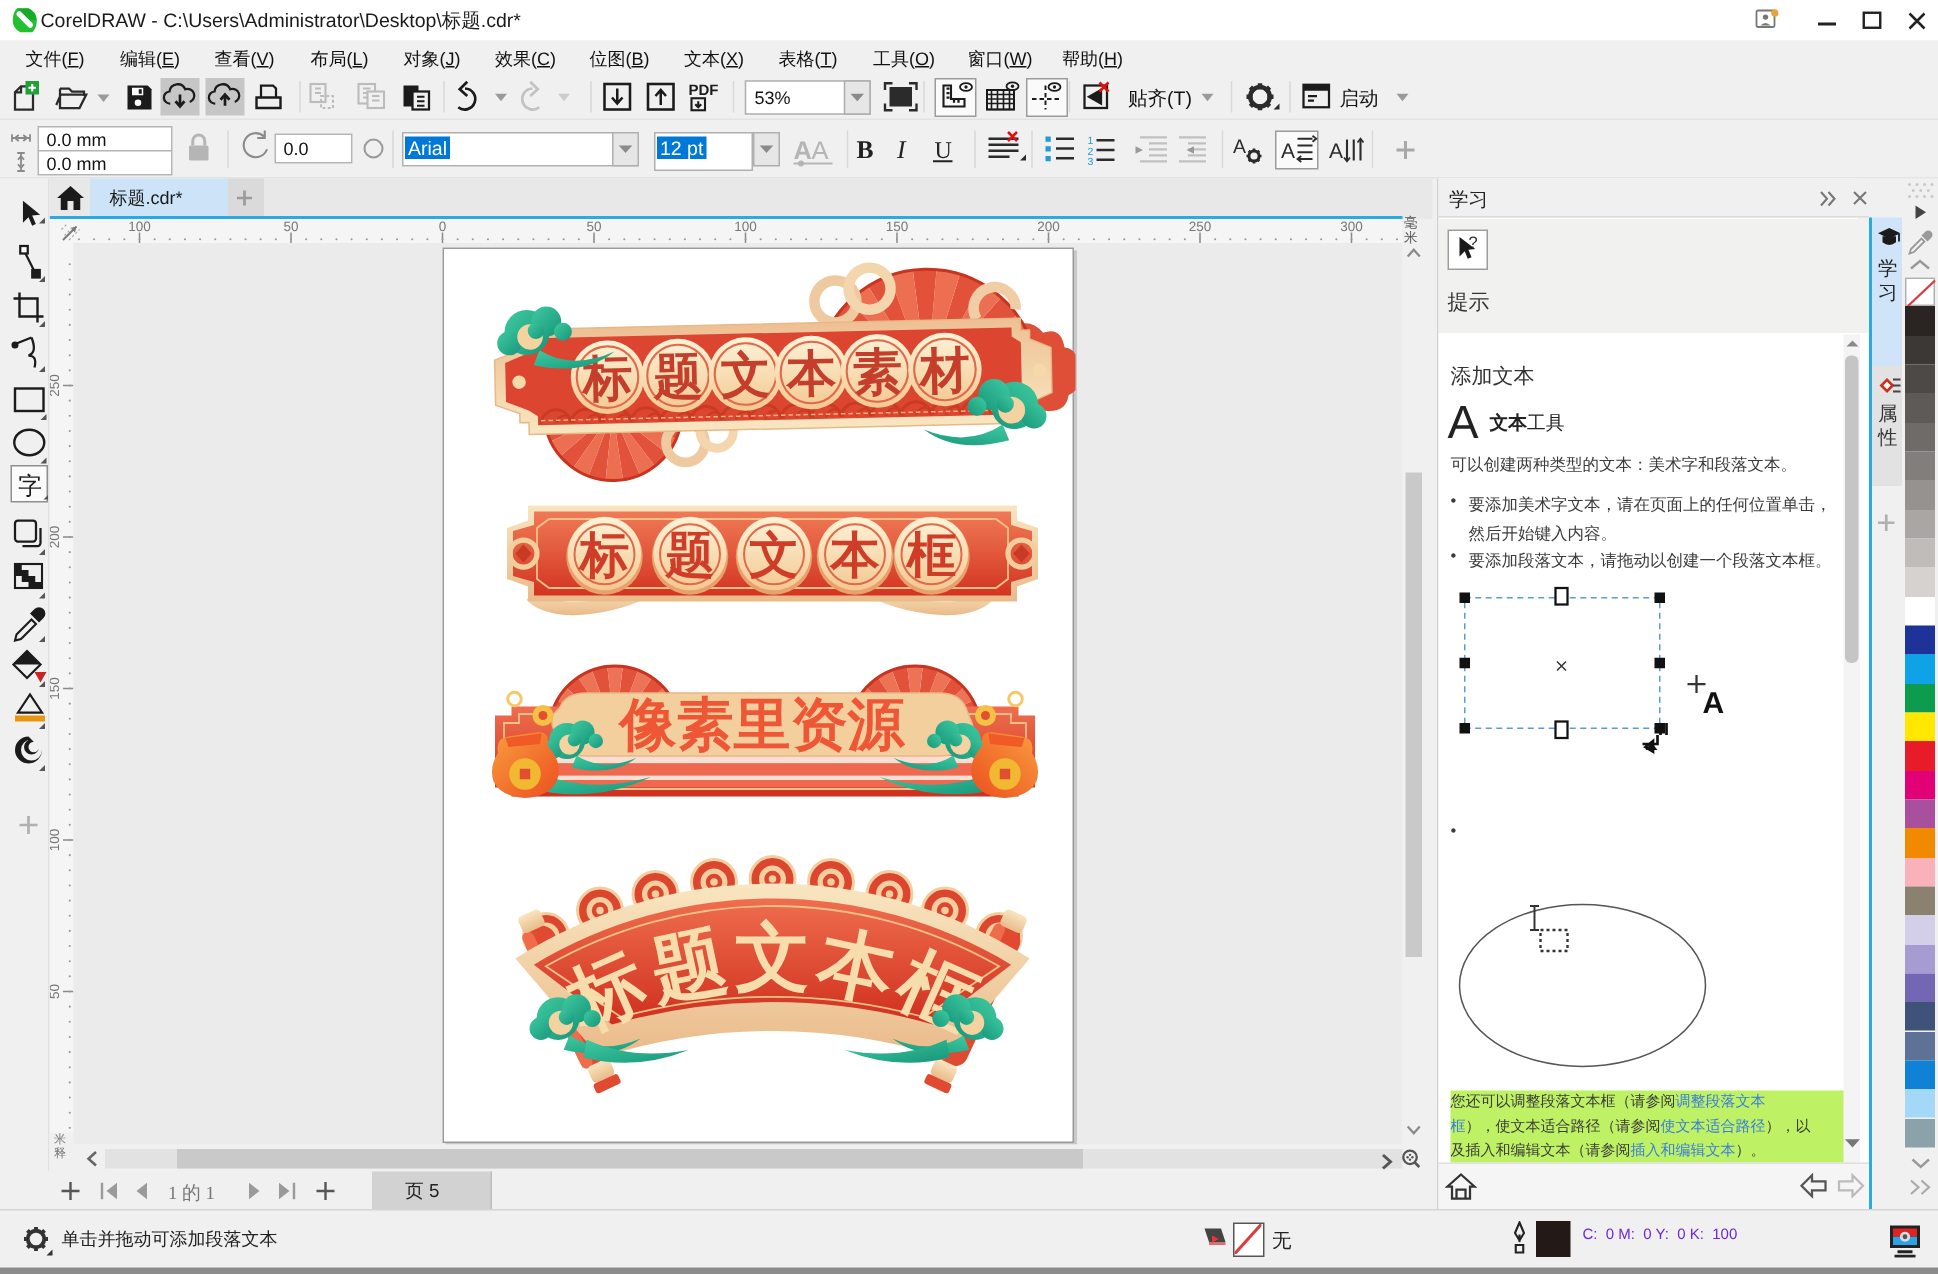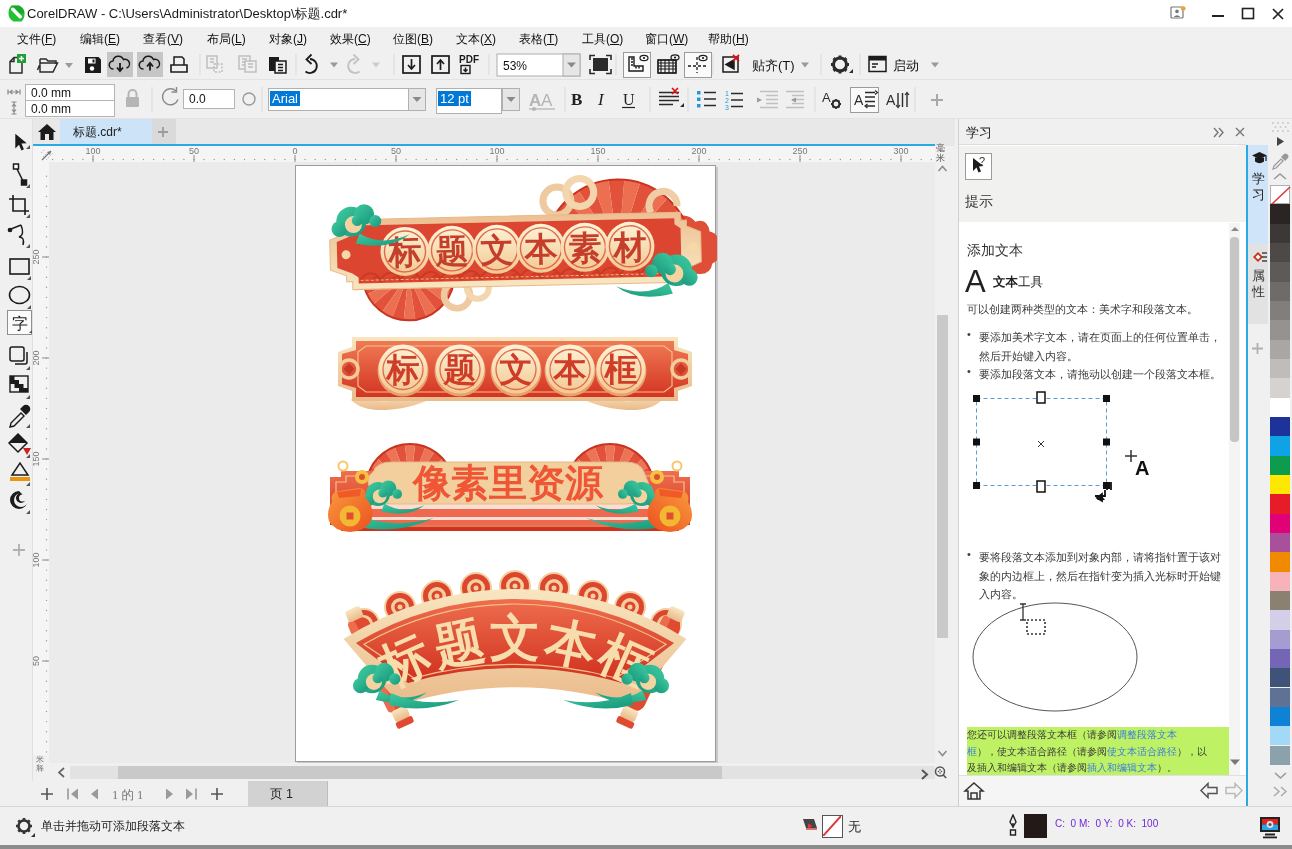--- a/index.html
+++ b/index.html
@@ -983,21 +983,20 @@
      </g>
      <path d="M79 59 l6 6 M85 59 l-6 6" stroke="#333" stroke-width="1"></path>
 
      <path d="M166 74 h12 M172 68 v12" stroke="#333" stroke-width="1.5"></path>
      <text x="176" y="93" font-size="20" font-weight="bold" fill="#111" font-family="Liberation Sans">A</text>
 
      <path d="M146 108 v6 h-10 M148 100 v8 M152 100 v8 M143 112 l-5 4 l5 3 z" fill="none" stroke="#111" stroke-width="1.8"></path>
      <path d="M146 118 l-8 0 l4 -5 z" fill="#111"></path>
    </svg>
    <div class="abs" style="left:8px;top:326px">•</div>
-   <div class="abs" style="left:20px;top:326px;width:262px;line-height:18.5px">要将段落文本添加到对象内部，请将指针置于该对<br>象的内边框上，然后在指针变为插入光标时开始键<br>入内容。</div>
    <svg class="abs" style="left:0;top:380px" width="288" height="120" viewBox="0 0 288 120">
      <ellipse cx="96" cy="55" rx="82" ry="54" fill="#fff" stroke="#555" stroke-width="1"></ellipse>
      <path d="M64 2 v16 M61 2 h6 M61 18 h6" stroke="#333" stroke-width="1.3" fill="none"></path>
      <rect x="68" y="18" width="18" height="14" fill="none" stroke="#333" stroke-width="1.6" stroke-dasharray="2 2"></rect>
    </svg>
  </div>
 
  <div class="abs" style="left:8px;top:608px;width:270px;font-size:10px;color:#3b3b3b;line-height:16.5px;background:#bef264">您还可以调整段落文本框（请参阅<span style="color:#3a7edb">调整段落文本</span><br><span style="color:#3a7edb">框</span>），使文本适合路径（请参阅<span style="color:#3a7edb">使文本适合路径</span>），以<br>及插入和编辑文本（请参阅<span style="color:#3a7edb">插入和编辑文本</span>）。</div>
 
  <div class="abs" style="left:270px;top:104px;width:11px;height:552px;background:#f4f4f4"></div>
@@ -1145,21 +1144,21 @@
         <path d="M38 3.5 l-7 5.5 l7 5.5 z" stroke="none"></path>
       <path d="M58 3.5 l-7 5.5 l7 5.5 z" stroke="none"></path>
       <path d="M126 3.5 l7 5.5 l-7 5.5 z" stroke="none"></path>
       <path d="M146 3.5 l7 5.5 l-7 5.5 z" stroke="none"></path>
         <path d="M156 3.5 v11" fill="none"></path>
     </g>
     <text x="72" y="14" font-size="12.5" fill="#777" font-family="Liberation Serif,serif">1 的 1</text>
     <path d="M177 3 v12 M171 9 h12" stroke="#555" stroke-width="1.6"></path>
   </svg>
   <div class="abs" style="left:248px;top:0;width:80px;height:25px;background:#d2d2d2;border-right:1px solid #bdbdbd">
-    <span class="abs" style="left:22px;top:5px;font-size:12.5px;color:#222">页 1</span>
+    <span class="abs" style="left:22px;top:5px;font-size:12.5px;color:#222">页 5</span>
   </div>
 </div>
 <div class="abs" id="statusbar">
   <svg class="abs" style="left:14px;top:9px" width="22" height="22" viewBox="0 0 22 22">
     <g fill="#333">
         <circle cx="10" cy="10" r="5.5" fill="none" stroke="#333" stroke-width="2.6"></circle>
     <g stroke="#333" stroke-width="2.6">
           <path d="M10 2 v3 M10 15 v3 M2 10 h3 M15 10 h3 M4.3 4.3 l2.2 2.2 M13.5 13.5 l2.2 2.2 M15.7 4.3 l-2.2 2.2 M6.5 13.5 l-2.2 2.2"></path>
         </g>
     <circle cx="10" cy="10" r="2.2" fill="#f0f0f0"></circle>

